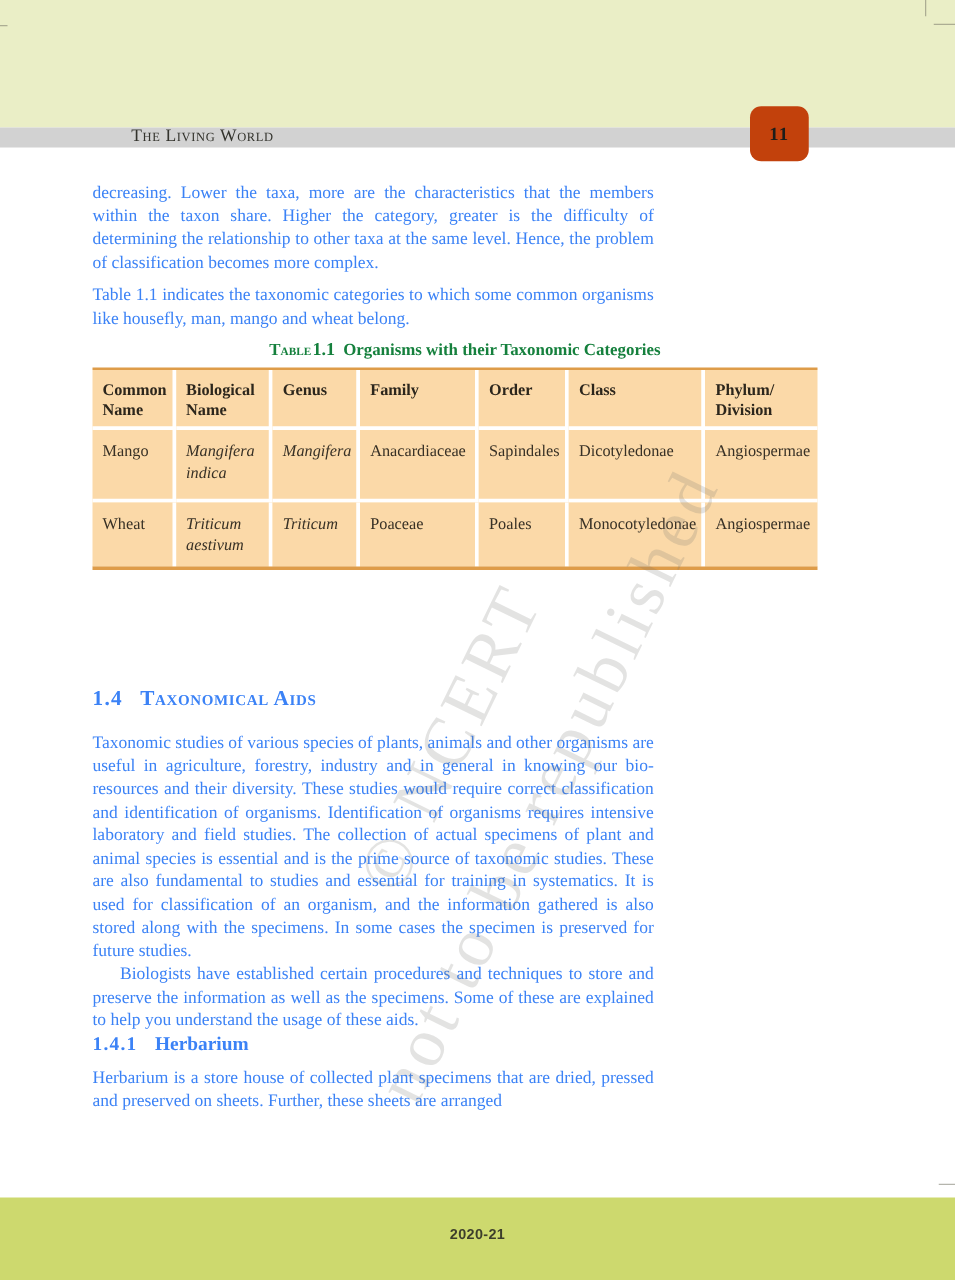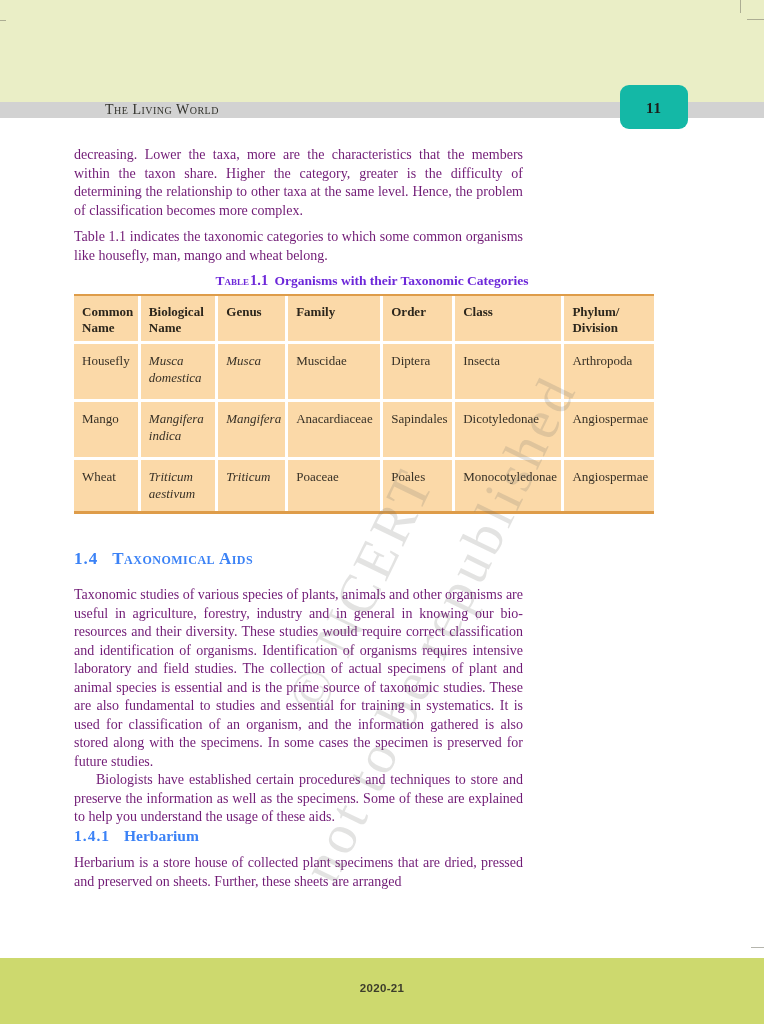--- a/index.html
+++ b/index.html
@@ -23,52 +23,52 @@
     position:absolute; left:0; top:102px; width:764px; height:16px;
     background:#d2d2d2;
   }
   .running-head {
     position:absolute; left:105px; top:101px; height:18px; line-height:18px;
     font-variant: small-caps;
     font-size:14px; letter-spacing:0.5px; color:#33332d;
   }
   
   .page-tab {
-    position:absolute; left:620px; top:85px; width:68px; height:44px;
-    background:#14b8a6; border-radius:9px; z-index:2;
+    position:absolute; left:600px; top:85px; width:47px; height:44px;
+    background:#c2410c; border-radius:9px; z-index:2;
     text-align:center;
   }
   .page-tab span {
     display:block; padding-top:15px;
     font-weight:bold; font-size:15px; color:#1d1d1a; letter-spacing:1px;
   }
 
   
   .mark { position:absolute; background:rgba(120,120,105,0.55); }
   .mark-tr-v { left:740px; top:0; width:1px; height:13px; }
   .mark-tr-h { left:747px; top:19px; width:17px; height:1px; }
   .mark-br-h { left:751px; top:947px; width:13px; height:1px; }
   .mark-tl-h { left:0; top:20px; width:6px; height:1px; }
 
   
   .textblock {
     position:absolute; left:74px; width:449px;
-    font-size:14px; line-height:18.5px; text-align:justify; color:#701a75;
+    font-size:14px; line-height:18.5px; text-align:justify; color:#3b82f6;
   }
   .textblock p { margin:0; }
   .textblock p.indent { text-indent:22px; }
   #p1 { top:146px; }
   #p2 { top:228px; }
   #body-14  { top:586px; }
   #body-141 { top:854px; }
 
   
   .table-caption {
     position:absolute; left:74px; top:272px; width:596px;
-    text-align:center; font-weight:bold; font-size:13.5px; color:#6d28d9;
+    text-align:center; font-weight:bold; font-size:13.5px; color:#15803d;
   }
   .table-caption .cap-label { font-variant:small-caps; }
   .table-caption .cap-num { font-size:14.5px; padding:0 3px 0 1px; }
 
   
   .taxo-table {
     position:absolute; left:74px; top:294px; width:580px;
     border-collapse:separate; border-spacing:0;
     border-top:2px solid #de9c49; border-bottom:3px solid #de9c49;
     font-size:13px; color:#383126;
@@ -167,29 +167,20 @@
     </colgroup>
     <tbody>
         <tr class="hdr">
       <th>Common Name</th>
       <th>Biological Name</th>
       <th>Genus</th>
       <th>Family</th>
       <th>Order</th>
       <th>Class</th>
       <th class="last-col">Phylum/ Division</th>
-    </tr>
-    <tr class="r2">
-      <td>Housefly</td>
-      <td class="italic">Musca domestica</td>
-      <td class="italic">Musca</td>
-      <td>Muscidae</td>
-      <td>Diptera</td>
-      <td>Insecta</td>
-      <td class="last-col">Arthropoda</td>
     </tr>
     <tr class="r3">
       <td>Mango</td>
       <td class="italic">Mangifera indica</td>
       <td class="italic">Mangifera</td>
       <td>Anacardiaceae</td>
       <td>Sapindales</td>
       <td>Dicotyledonae</td>
       <td class="last-col">Angiospermae</td>
     </tr>

